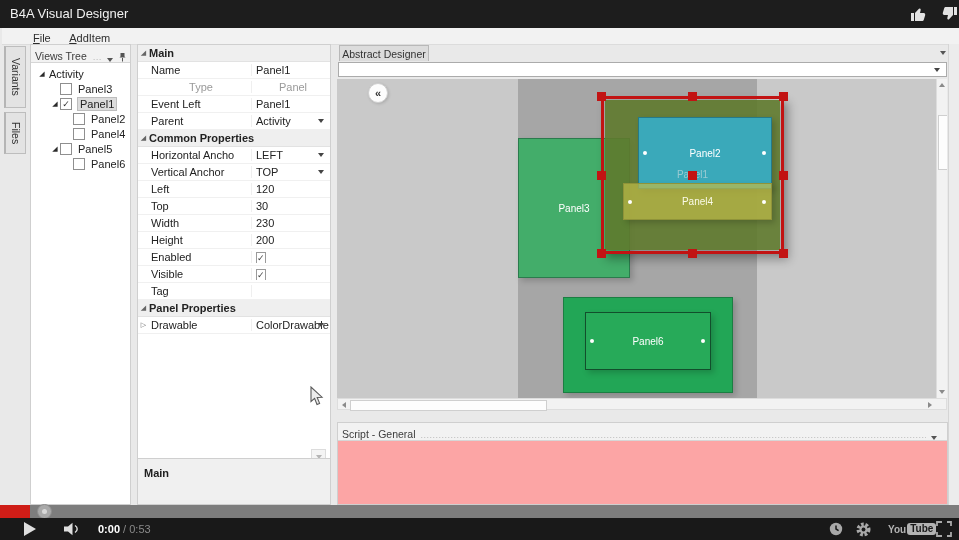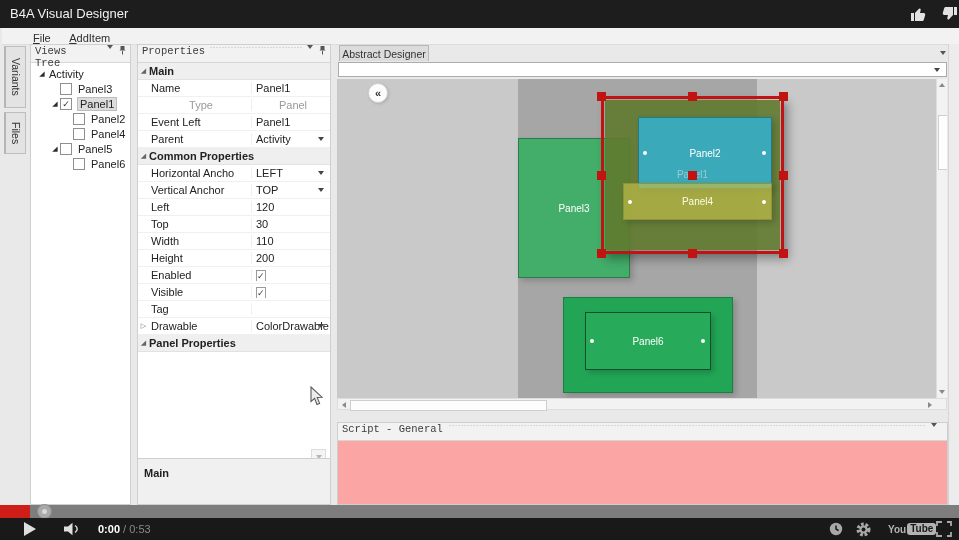--- a/index.html
+++ b/index.html
@@ -29,21 +29,21 @@
   .app-bg{position:absolute;left:0;top:28px;width:959px;height:477px;background:#e9e9e9;}
   .menu-bar{position:absolute;left:2px;top:28px;width:957px;height:16px;background:#f2f2f2;border-bottom:1px solid #dcdcdc;}
   .menu-item{display:inline-block;margin-left:14px;font-size:11px;color:#2e2e2e;line-height:15px;}
   .menu-item::first-letter{text-decoration:underline;}
   .menu-item:first-child{margin-left:31px;}
 
   .side-tab{position:absolute;left:4px;width:22px;background:#e3e3e3;border:1px solid #bdbdbd;border-left:2px solid #b5b5b5;box-sizing:border-box;
             writing-mode:vertical-rl;font-size:10.5px;color:#333;display:flex;align-items:center;justify-content:center;}
 
   .tool-panel{position:absolute;top:44px;background:#ffffff;border:1px solid #cfcfcf;box-sizing:border-box;}
-  .panel-header{height:17px;background:#f2f2f2;border-bottom:1px solid #d6d6d6;display:flex;align-items:flex-start;font-size:10.5px;color:#3c3c3c;padding:0 4px;font-family:Liberation Mono, monospace;}
+  .panel-header{height:17px;background:#f2f2f2;border-bottom:1px solid #d6d6d6;display:flex;align-items:flex-end;font-size:10.5px;color:#3c3c3c;padding:0 4px;}
   .grip{flex:1;height:5px;margin:0 5px;background-image:radial-gradient(circle,#bdbdbd 0.8px,transparent 1px);background-size:3px 3px;background-position:center;}
   .hdr-arrow{width:0;height:0;border-left:3.5px solid transparent;border-right:3.5px solid transparent;border-top:4px solid #555;margin-right:6px;}
 
   
   .tree-row{height:15px;display:flex;align-items:center;font-size:11px;color:#222;white-space:nowrap;}
   .tree-row.selected .tree-label{background:#dcdcdc;border:1px solid #bdbdbd;padding:0 2px;margin-left:1px;}
   .expander{width:10px;font-size:7px;color:#2b2b2b;text-align:center;flex:0 0 10px;}
   .cb{width:10px;height:10px;border:1px solid #8f8f8f;background:#fff;margin-right:4px;flex:0 0 10px;font-size:9px;line-height:10px;text-align:center;color:#333;box-sizing:content-box;}
   .tree-label{padding:0 2px;}
 
@@ -159,29 +159,20 @@
         </div>
         <div class="tree-row" style="padding-left: 32px;">
           <span class="expander"></span>
           <span class="cb"></span>
           <span class="tree-label">Panel6</span>
         </div>
       </div>
   </div>
 
   <div class="tool-panel" style="left:137px;width:194px;height:461px;">
-    <div class="panel-header">
-      <span>Properties</span>
-      <span class="grip"></span>
-      <span class="hdr-arrow"></span>
-      <svg width="7" height="10">
-          <path d="M1.5 1h4v3.5l1 1h-6l1-1z" fill="#555"></path>
-          <rect x="3" y="6" width="1" height="3.5" fill="#555"></rect>
-        </svg>
-    </div>
     <div id="prop-grid">
         <div class="prop-row section">
           <span class="pmargin">◢</span>
           <span>Main</span>
         </div>
         <div class="prop-row">
           <span class="pmargin"></span>
           <span class="pname">Name</span>
           <span class="pvalue">Panel1</span>
         </div>
@@ -223,51 +214,51 @@
           <span class="pvalue">120</span>
         </div>
         <div class="prop-row">
           <span class="pmargin"></span>
           <span class="pname">Top</span>
           <span class="pvalue">30</span>
         </div>
         <div class="prop-row">
           <span class="pmargin"></span>
           <span class="pname">Width</span>
-          <span class="pvalue">110</span>
+          <span class="pvalue">230</span>
         </div>
         <div class="prop-row">
           <span class="pmargin"></span>
           <span class="pname">Height</span>
           <span class="pvalue">200</span>
         </div>
         <div class="prop-row">
           <span class="pmargin"></span>
           <span class="pname">Enabled</span>
           <span class="pvalue"><span class="pcb">✓</span></span>
         </div>
         <div class="prop-row">
           <span class="pmargin"></span>
           <span class="pname">Visible</span>
           <span class="pvalue"><span class="pcb">✓</span></span>
         </div>
         <div class="prop-row">
           <span class="pmargin"></span>
           <span class="pname">Tag</span>
           <span class="pvalue"></span>
+        </div>
+        <div class="prop-row section">
+          <span class="pmargin">◢</span>
+          <span>Panel Properties</span>
         </div>
         <div class="prop-row">
           <span class="pmargin">▷</span>
           <span class="pname">Drawable</span>
           <span class="pvalue">ColorDrawable</span>
           <span class="val-arrow"></span>
-        </div>
-        <div class="prop-row section">
-          <span class="pmargin">◢</span>
-          <span>Panel Properties</span>
         </div>
       </div>
     <div class="mini-scroll-btn"></div>
     <div class="prop-desc">
       <div class="dtitle">Main</div>
     </div>
   </div>
 
   <div class="designer-tab">Abstract Designer</div>
   <div class="designer-tab-arrow"></div>

